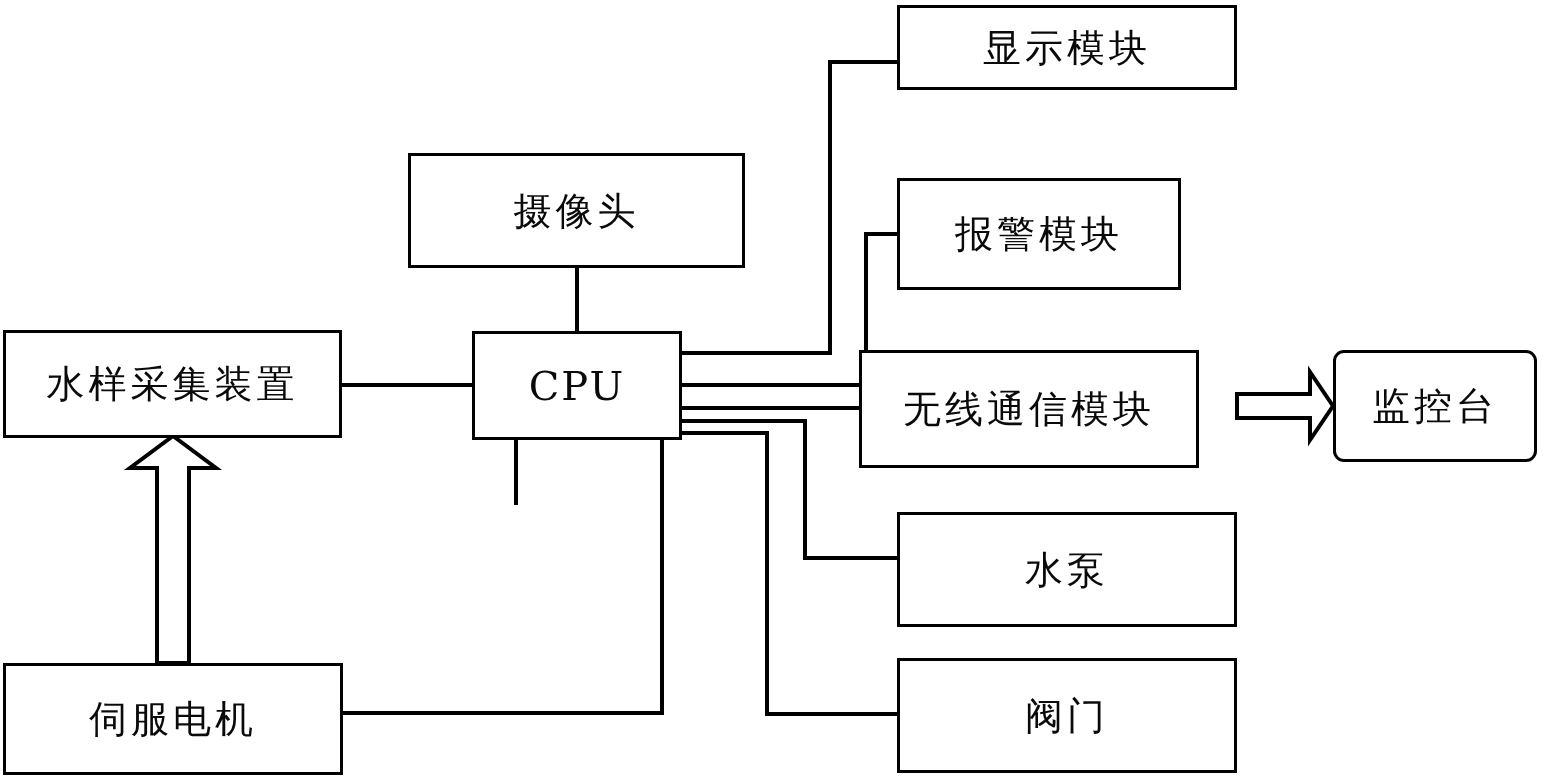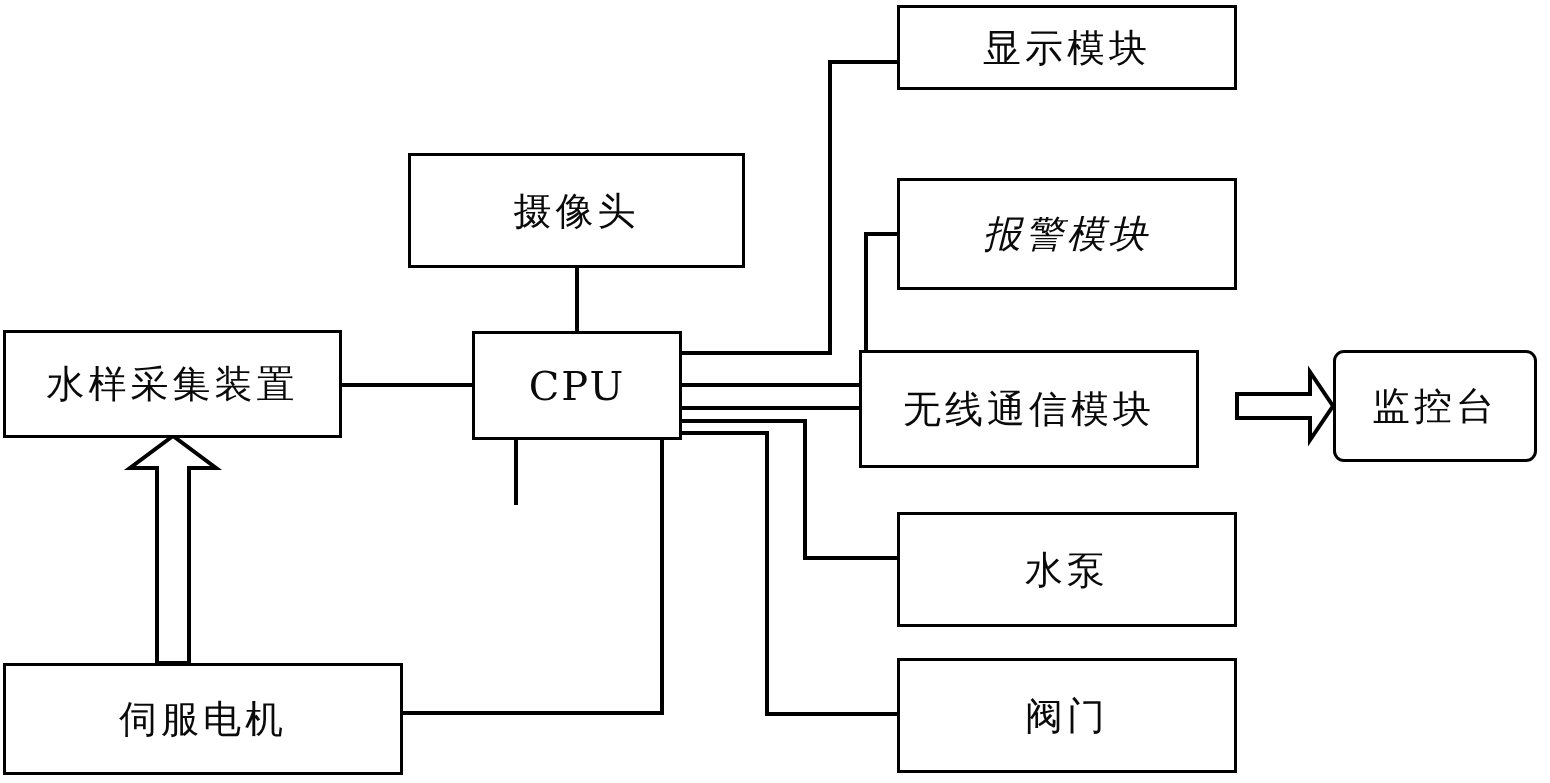--- a/index.html
+++ b/index.html
@@ -81,38 +81,38 @@
 
     <g stroke="#000000" stroke-width="4" fill="#ffffff" stroke-linejoin="miter">
       <path d="M1237,394 L1310,394 L1310,372 L1333,406 L1310,440 L1310,418 L1237,418 Z"></path>
     </g>
   </svg>
 
   <div class="node" style="left:3px; top:330px; width:339px; height:108px;">
     <span class="node-label">水样采集装置</span>
   </div>
 
-  <div class="node" style="left:3px; top:663px; width:400px; height:112px;">
+  <div class="node" style="left:3px; top:663px; width:340px; height:112px;">
     <span class="node-label">伺服电机</span>
   </div>
 
   <div class="node" style="left:472px; top:331px; width:210px; height:109px;">
     <span class="node-label latin">CPU</span>
   </div>
 
   <div class="node" style="left:408px; top:153px; width:337px; height:115px;">
     <span class="node-label">摄像头</span>
   </div>
 
 
   <div class="node" style="left:897px; top:5px; width:340px; height:85px;">
     <span class="node-label">显示模块</span>
   </div>
 
-  <div class="node" style="left:897px; top:178px; width:340px; height:112px;font-style:italic;">
+  <div class="node" style="left:897px; top:178px; width:284px; height:112px;">
     <span class="node-label">报警模块</span>
   </div>
 
   <div class="node" style="left:859px; top:350px; width:340px; height:118px;">
     <span class="node-label">无线通信模块</span>
   </div>
 
   <div class="node" style="left:897px; top:512px; width:340px; height:115px;">
     <span class="node-label">水泵</span>
   </div>

